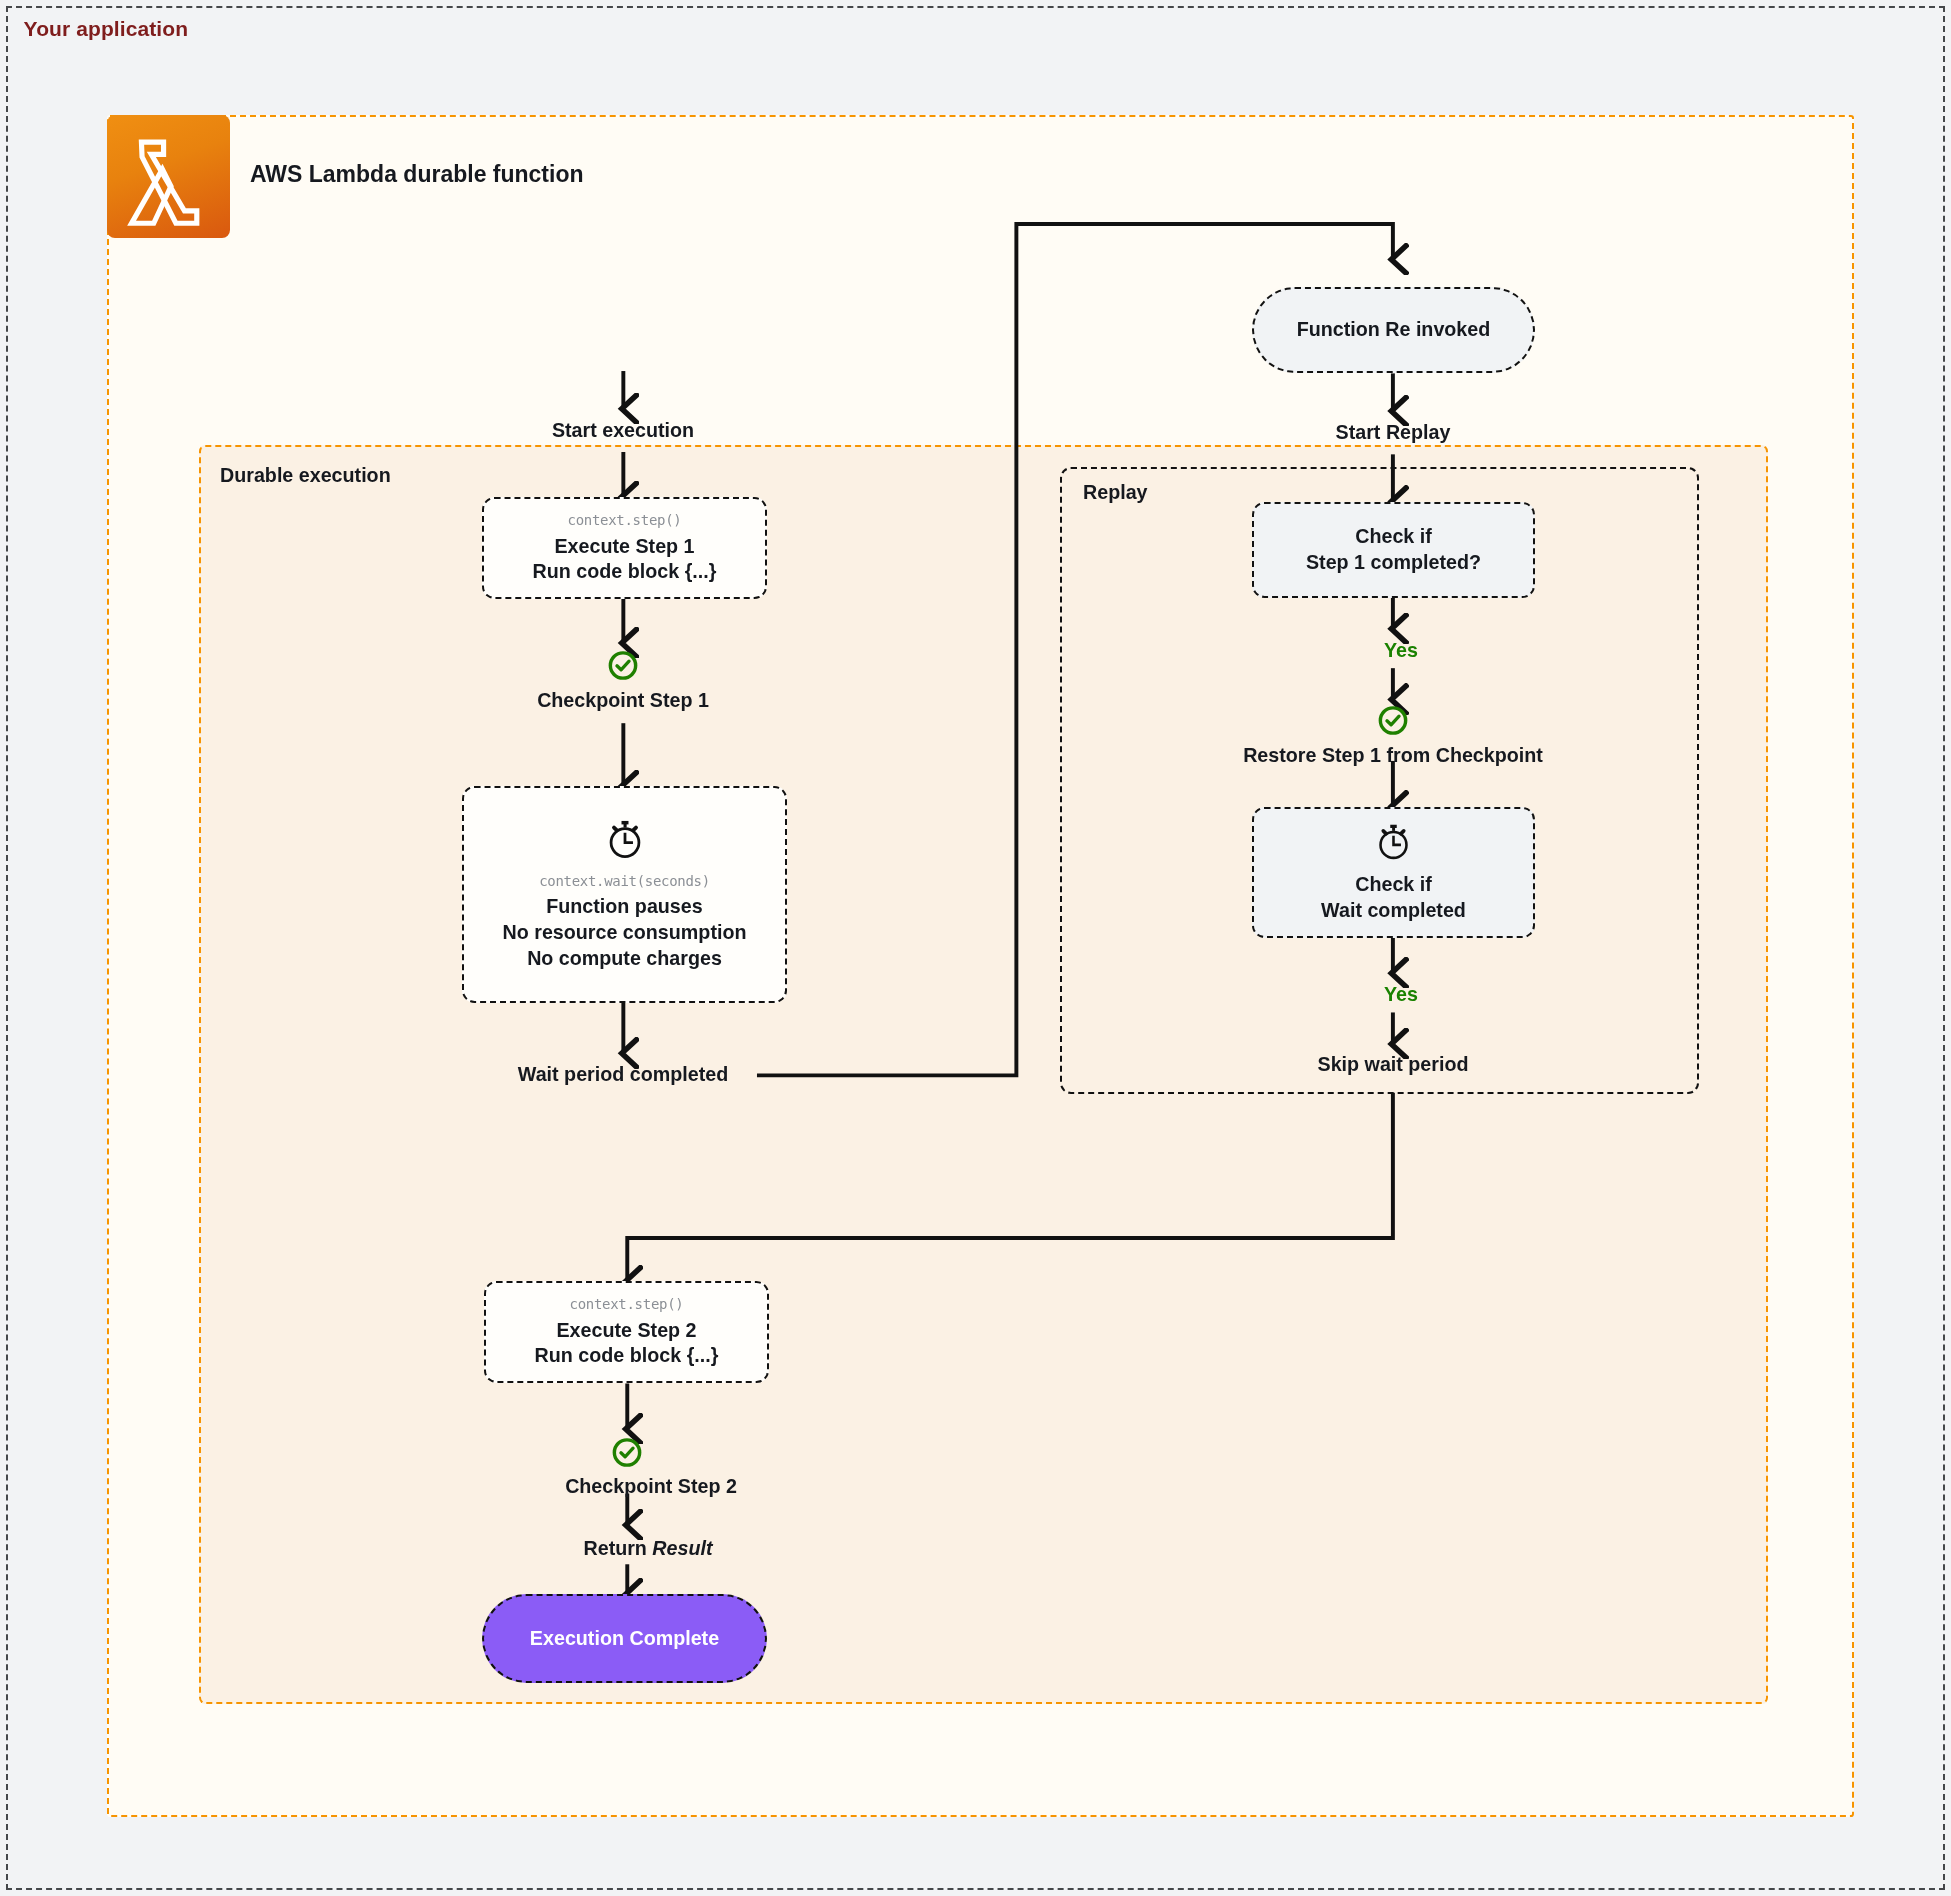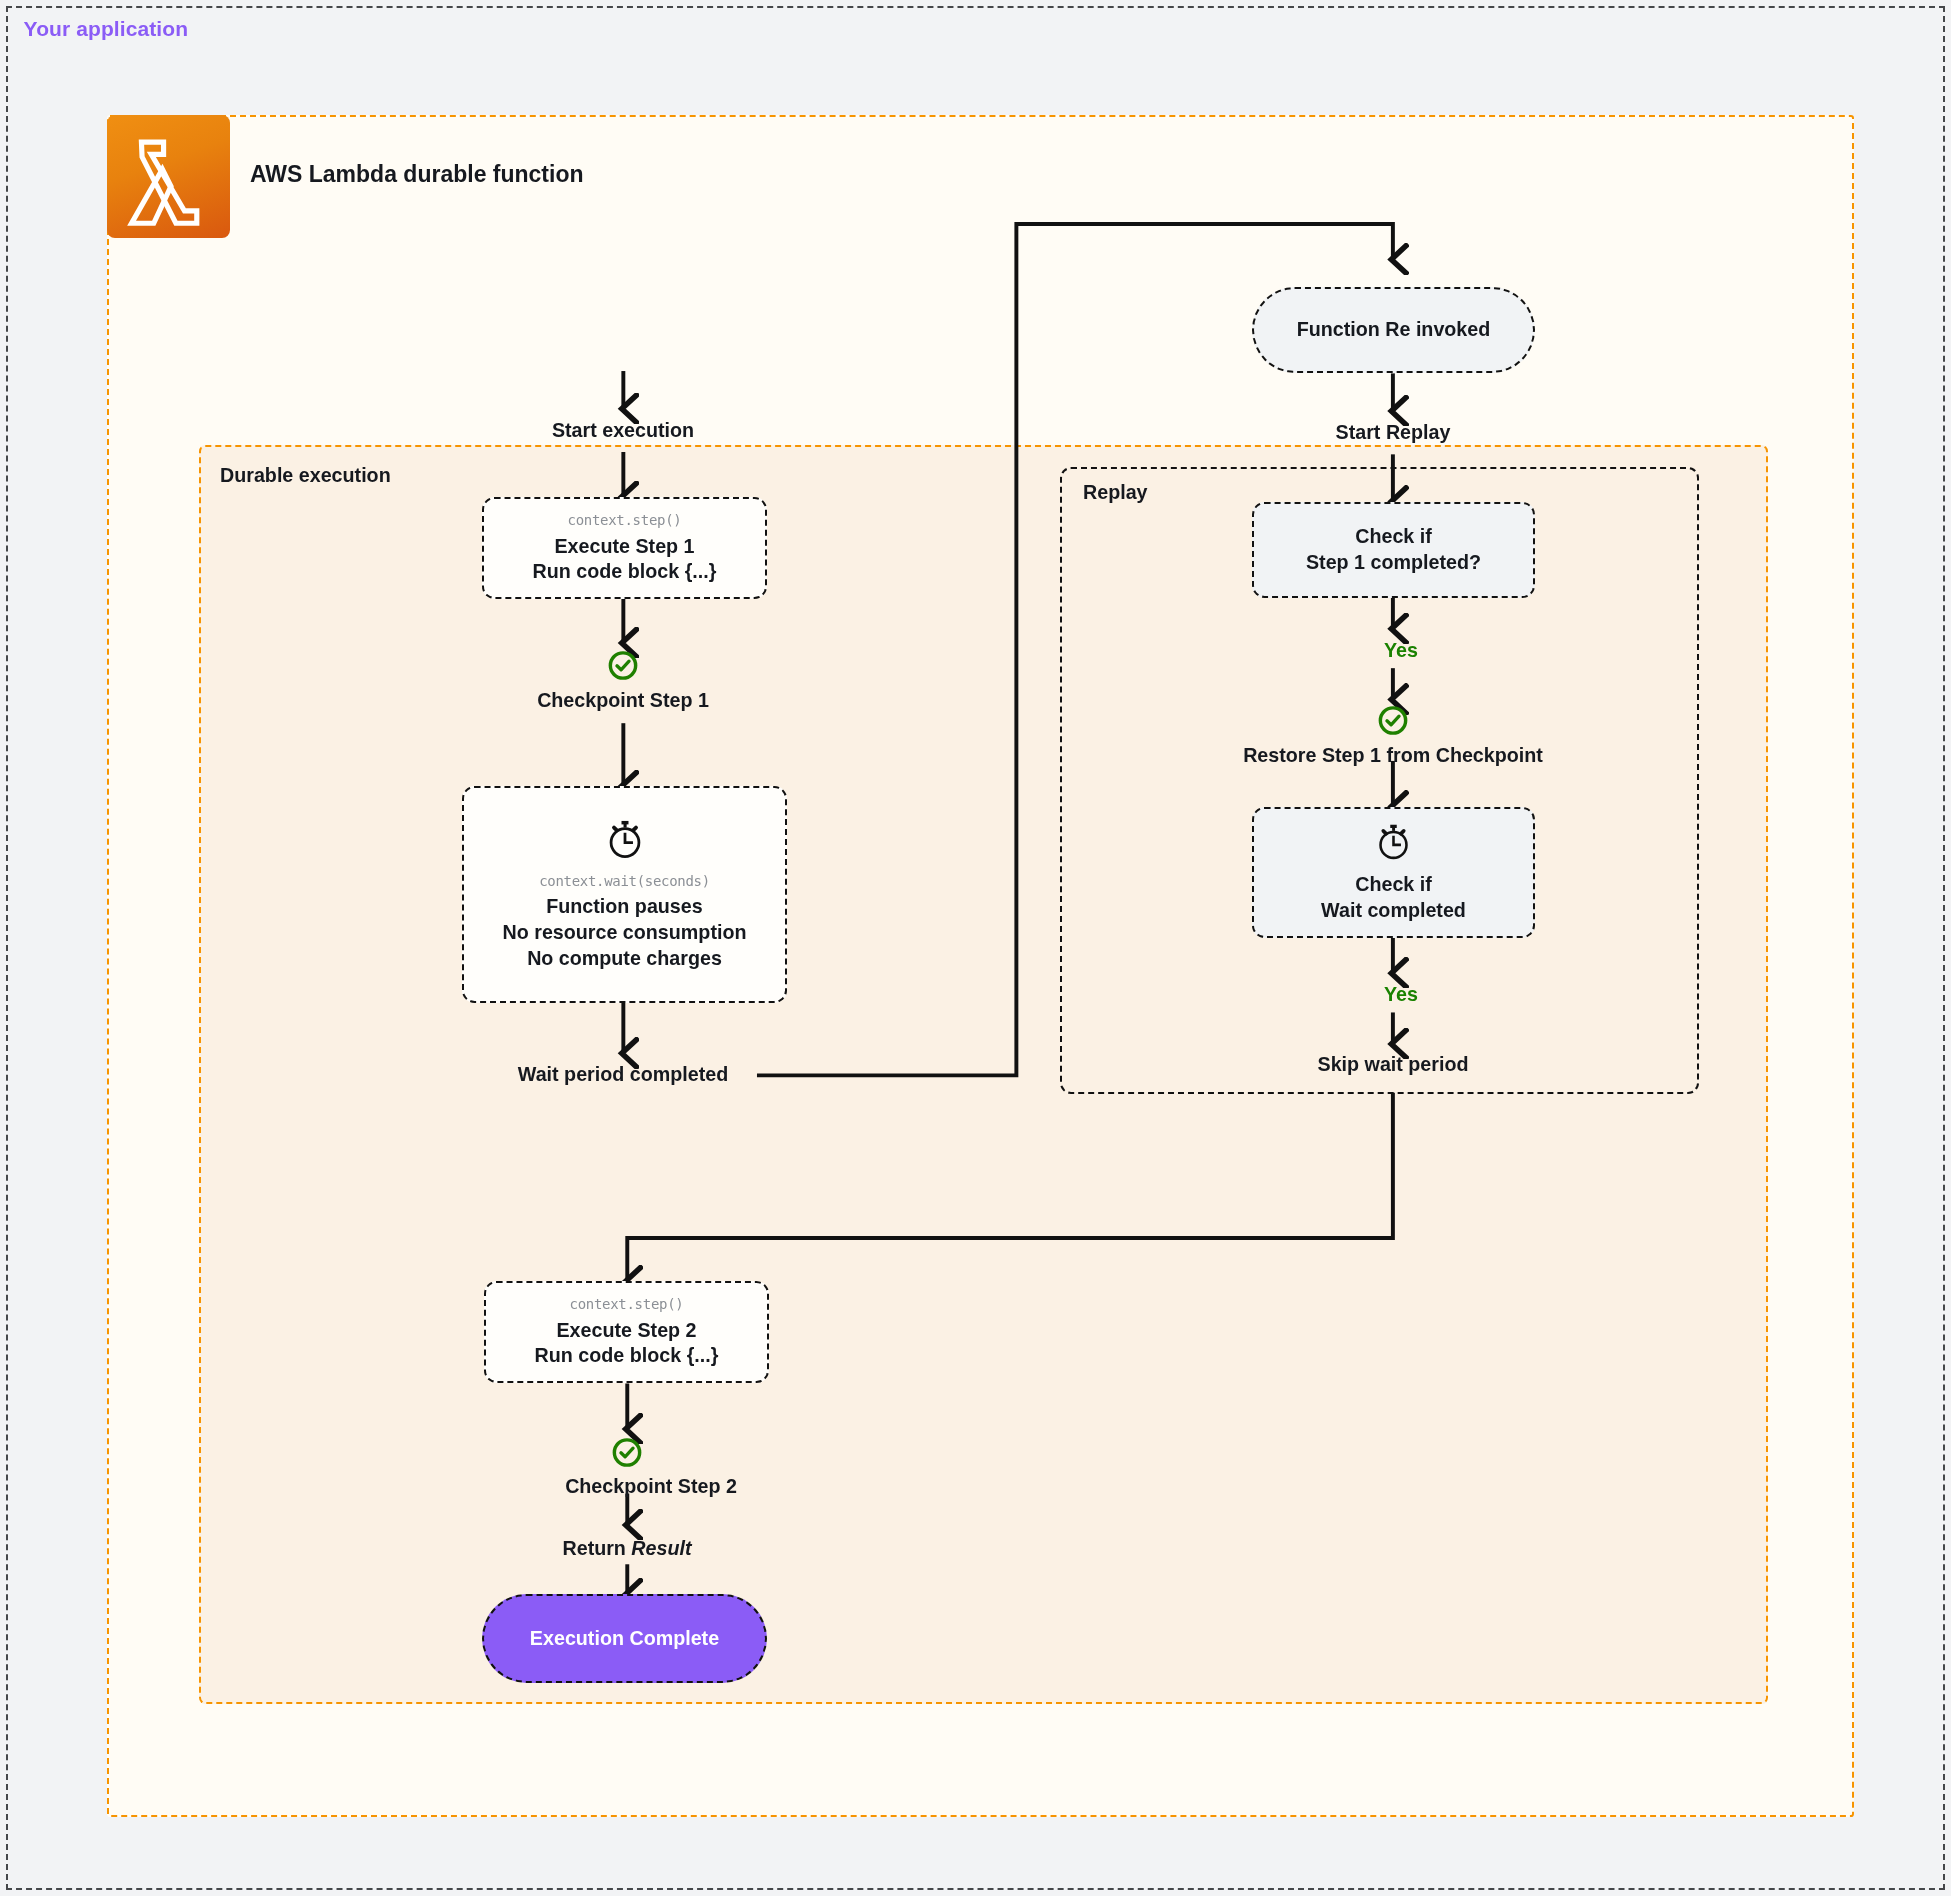--- a/index.html
+++ b/index.html
@@ -12,21 +12,21 @@
   }
   
   .app-frame{
     position:absolute;left:6.3px;top:6.3px;width:1939px;height:1884px;
     border:2.4px dashed #45474a;
     background:#f2f3f5;
     box-sizing:border-box;
   }
   .app-title{
     position:absolute;left:23.6px;top:17.3px;
-    font-size:21px;font-weight:bold;color:#8b5cf6;
+    font-size:21px;font-weight:bold;color:#7f1d1d;
     letter-spacing:0.1px;
   }
   
   .lambda-box{
     position:absolute;left:107px;top:115px;width:1747px;height:1702px;
     border:2.4px dashed #f79400;
     border-radius:3.1px;
     background:#fffcf5;
     box-sizing:border-box;
   }
@@ -218,21 +218,21 @@
   </div>
 
   <div class="check-icon" style="left:627px;top:1436px;">
     <svg width="33" height="33" viewBox="0 0 24 24">
       <circle cx="12" cy="12" r="9.2" fill="none" stroke="#1f8000" stroke-width="2.5"></circle>
       <path d="M7.6 12.2 L10.6 15.1 L16.4 8.9" fill="none" stroke="#1f8000" stroke-width="2.4" stroke-linecap="round" stroke-linejoin="round"></path>
     </svg>
   </div>
   <div class="edge-label" style="left:651px;top:1475px;">Checkpoint Step 2</div>
 
-  <div class="edge-label" style="left:627px;top:1537px;text-align:right;">
+  <div class="edge-label" style="left:648px;top:1537px;text-align:right;">
     <span>Return </span><span class="ital">Result</span>
   </div>
 
   <div class="node pill green" style="left:482px;top:1594px;width:285px;height:89px;">
     <span>Execution Complete</span>
   </div>
 
   <div class="node pill grey" style="left:1252px;top:287px;width:283px;height:86px;">
     <span>Function Re invoked</span>
   </div>

